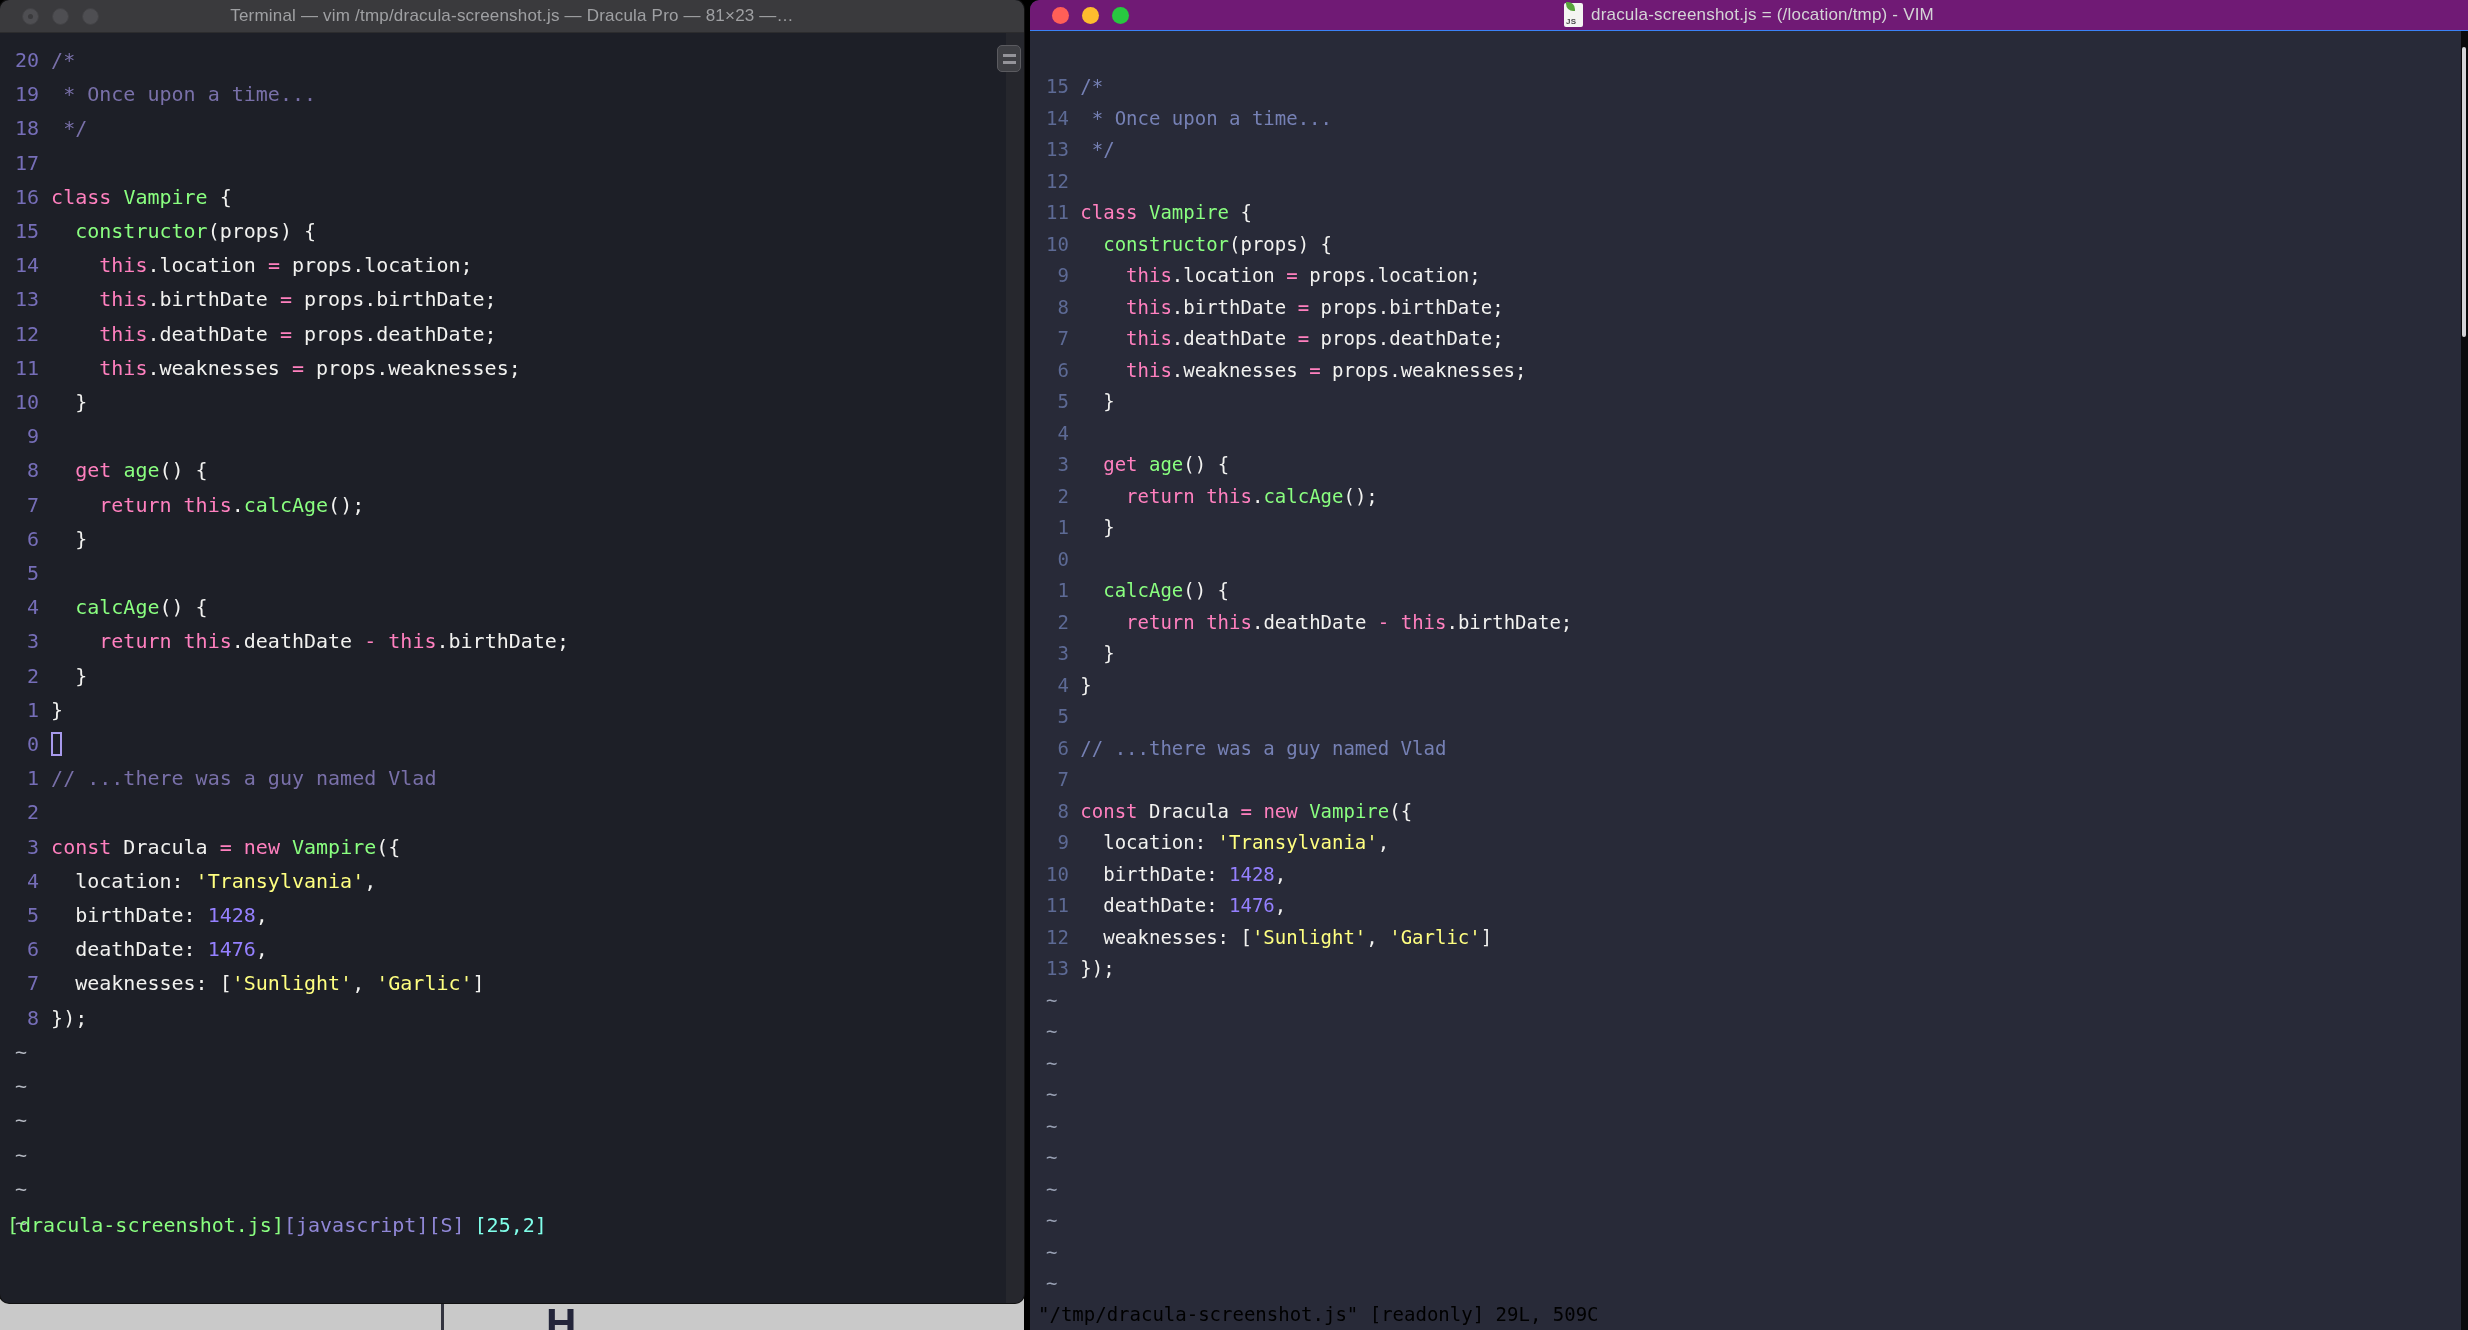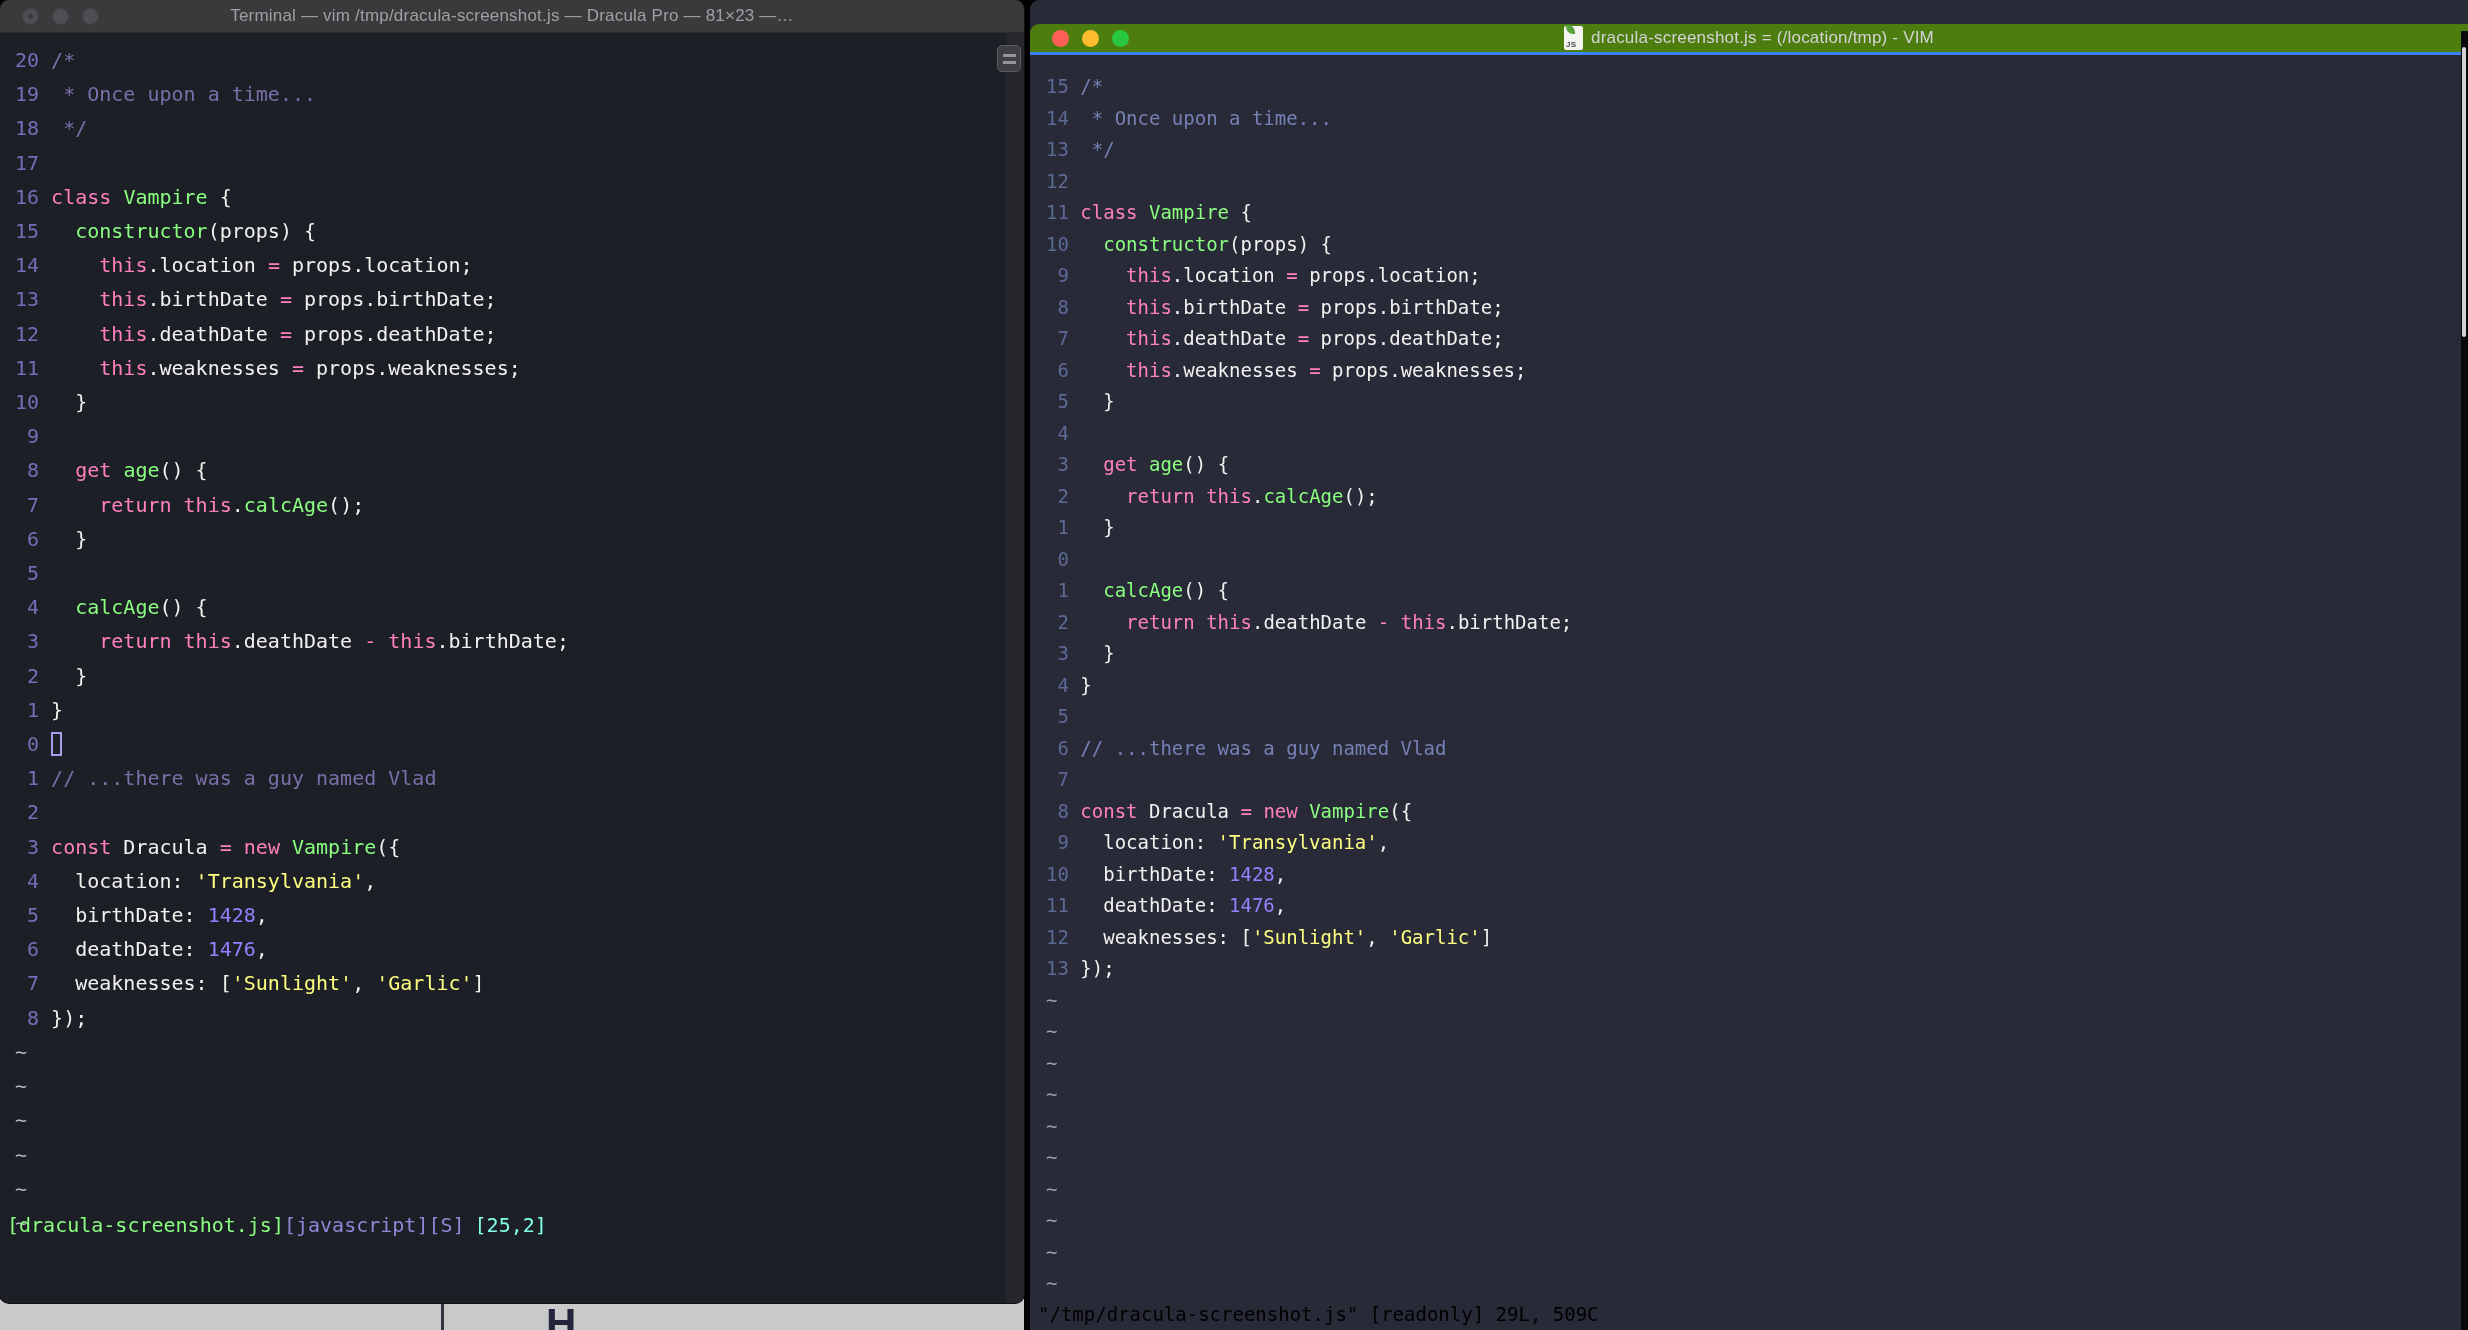--- a/index.html
+++ b/index.html
@@ -28,22 +28,22 @@
                   font:20px/34.2px "DejaVu Sans Mono", monospace; white-space:pre; }
   .left-scrollbar { position:absolute; top:33px; right:0; bottom:0; width:18px; background:#26272d; }
   .split-btn { position:absolute; top:45px; right:3px; width:24px; height:27px;
                background:#3e3f44; border:1px solid #5b5b60; border-radius:5px;
                display:flex; flex-direction:column; align-items:center; justify-content:center; gap:4px; }
   .split-btn .bar { width:13px; height:3px; background:#94949a; }
 
   
   .win-right { left:1030px; top:0; width:1438px; height:1330px; background:#282a38;
                border-radius:9px 0 0 0; }
-  .win-right .titlebar { height:31px; background:#4d7c0f; border-bottom:3px solid #3b82f6;
-                         border-radius:9px 0 0 0;margin-top:24px; }
+  .win-right .titlebar { height:31px; background:#701a75; border-bottom:1px solid #3b82f6;
+                         border-radius:9px 0 0 0; }
   .win-right .titletext { color:#d4d4d6; display:flex; align-items:center; justify-content:center; gap:8px; }
   .light.red { background:#ff5f57; } .light.yellow { background:#febc2e; } .light.green { background:#28c840; }
   .right-content { position:absolute; top:31px; left:0; right:8px; bottom:0;
                    padding:15px 0 0 16px;
                    font:19px/31.5px "DejaVu Sans Mono", monospace; white-space:pre;margin-top:25px; }
   .right-scroll-strip { position:absolute; top:31px; right:0; bottom:0; width:7px; background:#0a0a0c; }
   .right-scroll-thumb { position:absolute; top:16px; left:1px; width:4px; height:290px;
                         background:#d2d2d6; border-radius:2px; }
 
   

